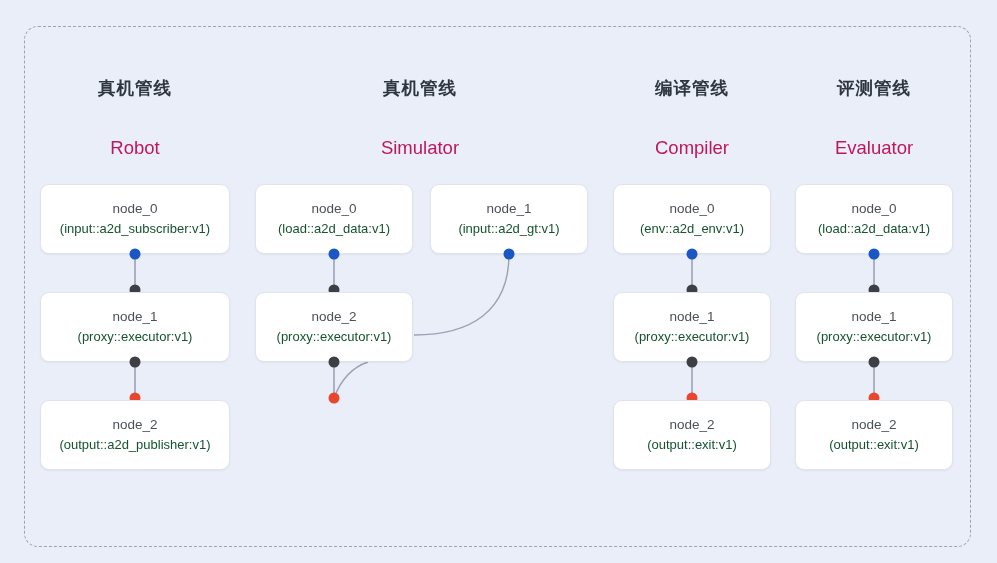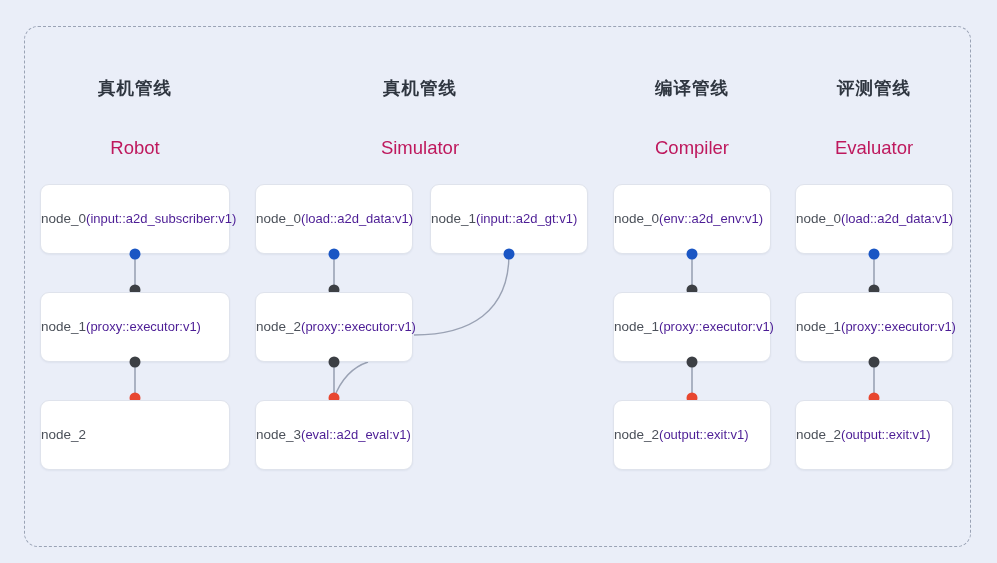--- a/index.html
+++ b/index.html
@@ -51,34 +51,34 @@
     white-space:nowrap;
   }
   .node{
     position:absolute;
     box-sizing:border-box;
     background:#ffffff;
     border:1px solid #dfe3ec;
     border-radius:9px;
     box-shadow:0 1px 2px rgba(40,50,80,0.06);
     display:flex;
-    flex-direction:row;
+    flex-direction:column;
     align-items:center;
-    justify-content:flex-start;
+    justify-content:center;
     color:#4a4f58;
   }
   .node .nname{
     font-size:13.5px;
     line-height:20px;
     color:#4b5059;
   }
   .node .nkind{
     font-size:13px;
     line-height:20px;
-    color:#4c1d95;
+    color:#14532d;
     white-space:nowrap;
   }
   .dot{
     position:absolute;
     width:11px;height:11px;
     border-radius:50%;
     transform:translate(-50%,-50%);
   }
   .dot.blue{background:#1a56c4;}
   .dot.dark{background:#3c3f44;}
@@ -124,20 +124,21 @@
 
   <div class="node" style="left:40px;top:280px;width:190px;height:70px;">
     <div class="nname">node_1</div>
     <div class="nkind">(proxy::executor:v1)</div>
   </div>
   <div class="dot dark" style="left:135px;top:350px;"></div>
   <div class="dot red" style="left:135px;top:386px;"></div>
 
   <div class="node" style="left:40px;top:388px;width:190px;height:70px;">
     <div class="nname">node_2</div>
+    <div class="nkind">(output::a2d_publisher:v1)</div>
   </div>
 
   <div class="col" style="left:255px;width:330px;">
     <div class="col-title">真机管线</div>
     <div class="col-sub">Simulator</div>
   </div>
 
   <div class="node" style="left:255px;top:172px;width:158px;height:70px;">
     <div class="nname">node_0</div>
     <div class="nkind">(load::a2d_data:v1)</div>
@@ -152,24 +153,20 @@
 
   <div class="dot dark" style="left:334px;top:278px;"></div>
 
   <div class="node" style="left:255px;top:280px;width:158px;height:70px;">
     <div class="nname">node_2</div>
     <div class="nkind">(proxy::executor:v1)</div>
   </div>
   <div class="dot dark" style="left:334px;top:350px;"></div>
   <div class="dot red" style="left:334px;top:386px;"></div>
 
-  <div class="node" style="left:255px;top:388px;width:158px;height:70px;">
-    <div class="nname">node_3</div>
-    <div class="nkind">(eval::a2d_eval:v1)</div>
-  </div>
 
   <div class="col" style="left:613px;width:158px;">
     <div class="col-title">编译管线</div>
     <div class="col-sub">Compiler</div>
   </div>
 
   <div class="node" style="left:613px;top:172px;width:158px;height:70px;">
     <div class="nname">node_0</div>
     <div class="nkind">(env::a2d_env:v1)</div>
   </div>

